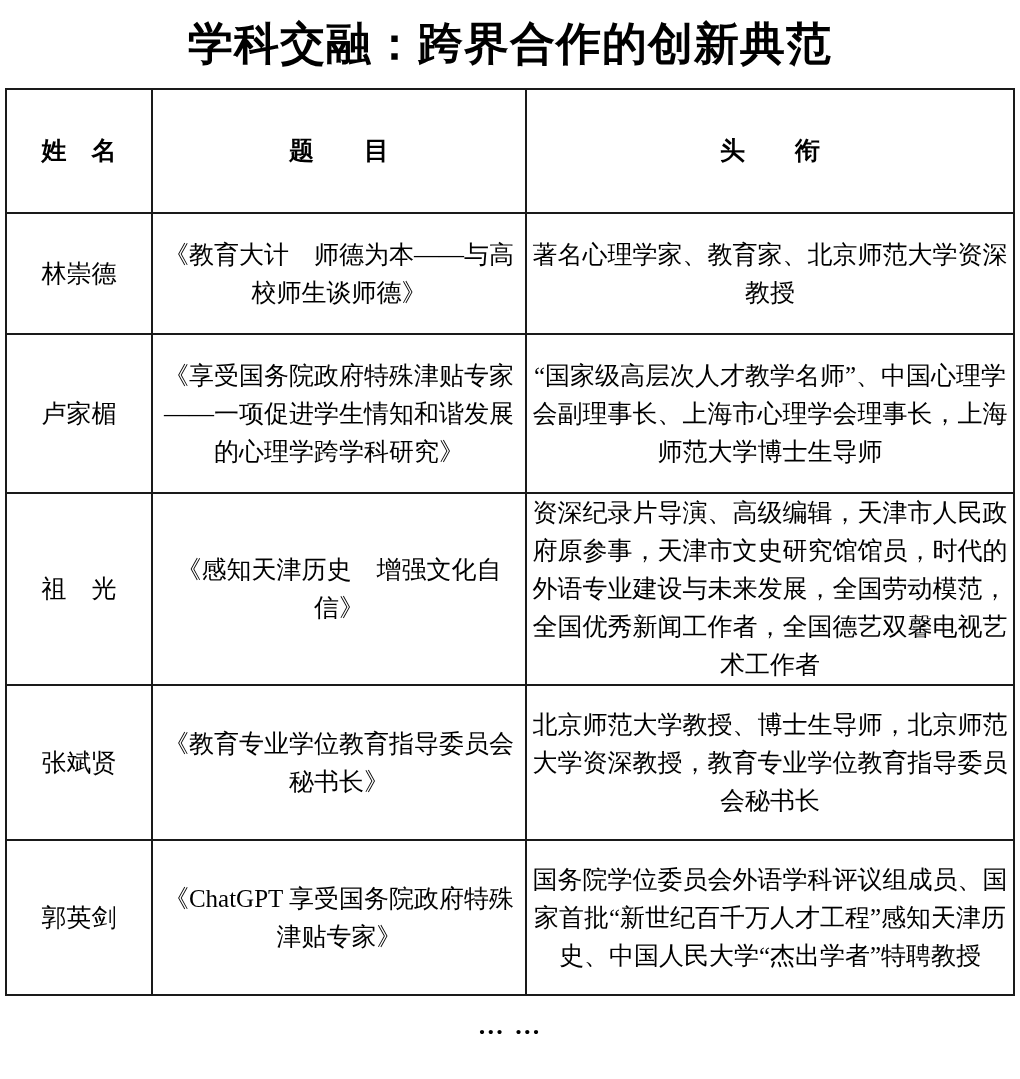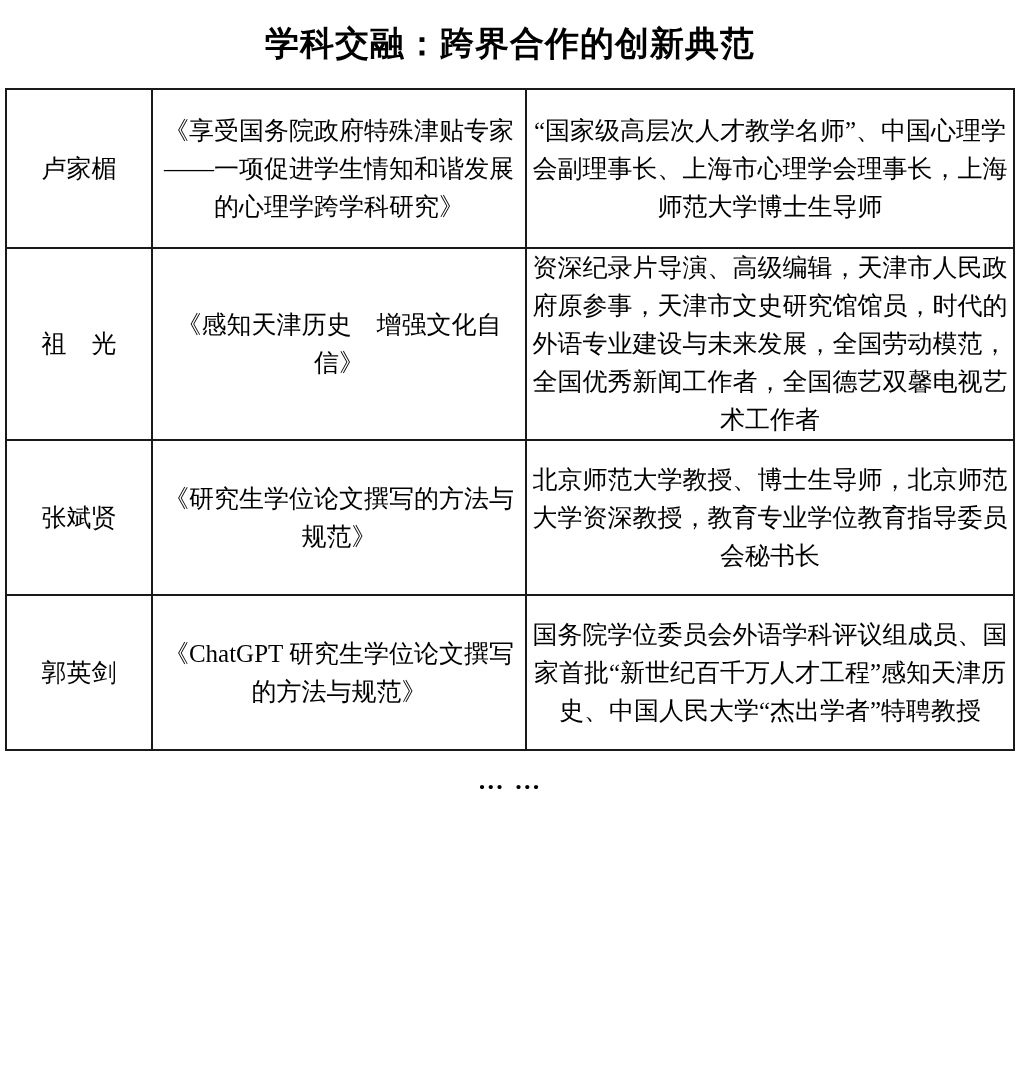--- a/index.html
+++ b/index.html
@@ -15,21 +15,21 @@
   }
   .page {
     width: 1020px;
     height: 1079px;
     background: #ffffff;
     overflow: hidden;
   }
   .doc-title {
     padding-top: 26px;
     text-align: center;
-    font-size: 34px;
+    font-size: 45px;
     line-height: 36px;
     font-weight: bold;
     letter-spacing: 1px;
   }
   table.speaker-table {
     border-collapse: collapse;
     table-layout: fixed;
     width: 1008px;
     margin: 26px 5px 0 5px;
     background: #ffffff;
@@ -75,38 +75,48 @@
 
   <div class="doc-title">学科交融：跨界合作的创新典范</div>
 
   <table class="speaker-table">
     <colgroup>
       <col class="c-name">
       <col class="c-topic">
       <col class="c-pos">
     </colgroup>
     <tbody>
+      <tr class="row-header">
+        <th>姓　名</th>
+        <th>题　　目</th>
+        <th>头　　衔</th>
+      </tr>
+      <tr class="row-0">
+        <td class="name-cell">林崇德</td>
+        <td class="topic-cell">《教育大计　师德为本——与高校师生谈师德》</td>
+        <td class="position-cell">著名心理学家、教育家、北京师范大学资深教授</td>
+      </tr>
       <tr class="row-1">
         <td class="name-cell">卢家楣</td>
         <td class="topic-cell">《享受国务院政府特殊津贴专家——一项促进学生情知和谐发展的心理学跨学科研究》</td>
         <td class="position-cell">“国家级高层次人才教学名师”、中国心理学会副理事长、上海市心理学会理事长，上海师范大学博士生导师</td>
       </tr>
       <tr class="row-2">
         <td class="name-cell">祖　光</td>
         <td class="topic-cell">《感知天津历史　增强文化自信》</td>
         <td class="position-cell">资深纪录片导演、高级编辑，天津市人民政府原参事，天津市文史研究馆馆员，时代的外语专业建设与未来发展，全国劳动模范，全国优秀新闻工作者，全国德艺双馨电视艺术工作者</td>
       </tr>
       <tr class="row-3">
         <td class="name-cell">张斌贤</td>
-        <td class="topic-cell">《研究生学位论文撰写的方法与规范》</td>
+        <td class="topic-cell">《教育专业学位教育指导委员会秘书长》</td>
         <td class="position-cell">北京师范大学教授、博士生导师，北京师范大学资深教授，教育专业学位教育指导委员会秘书长</td>
       </tr>
       <tr class="row-4">
         <td class="name-cell">郭英剑</td>
-        <td class="topic-cell">《ChatGPT 研究生学位论文撰写的方法与规范》</td>
+        <td class="topic-cell">《ChatGPT 享受国务院政府特殊津贴专家》</td>
         <td class="position-cell">国务院学位委员会外语学科评议组成员、国家首批“新世纪百千万人才工程”感知天津历史、中国人民大学“杰出学者”特聘教授</td>
       </tr>
     </tbody>
   </table>
 
   <div class="footer-ellipsis">… …</div>
 
 </div>
 
 </body></html>

